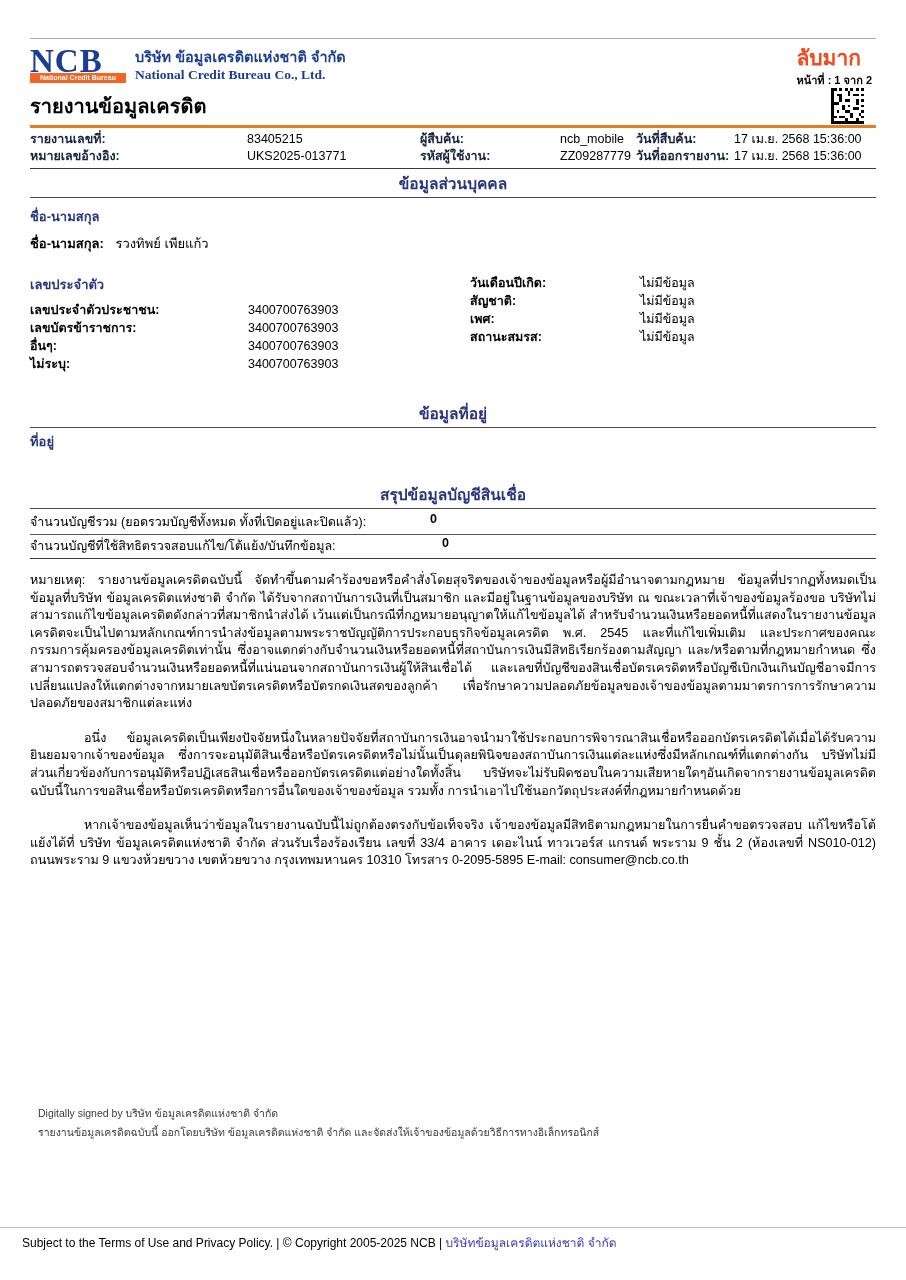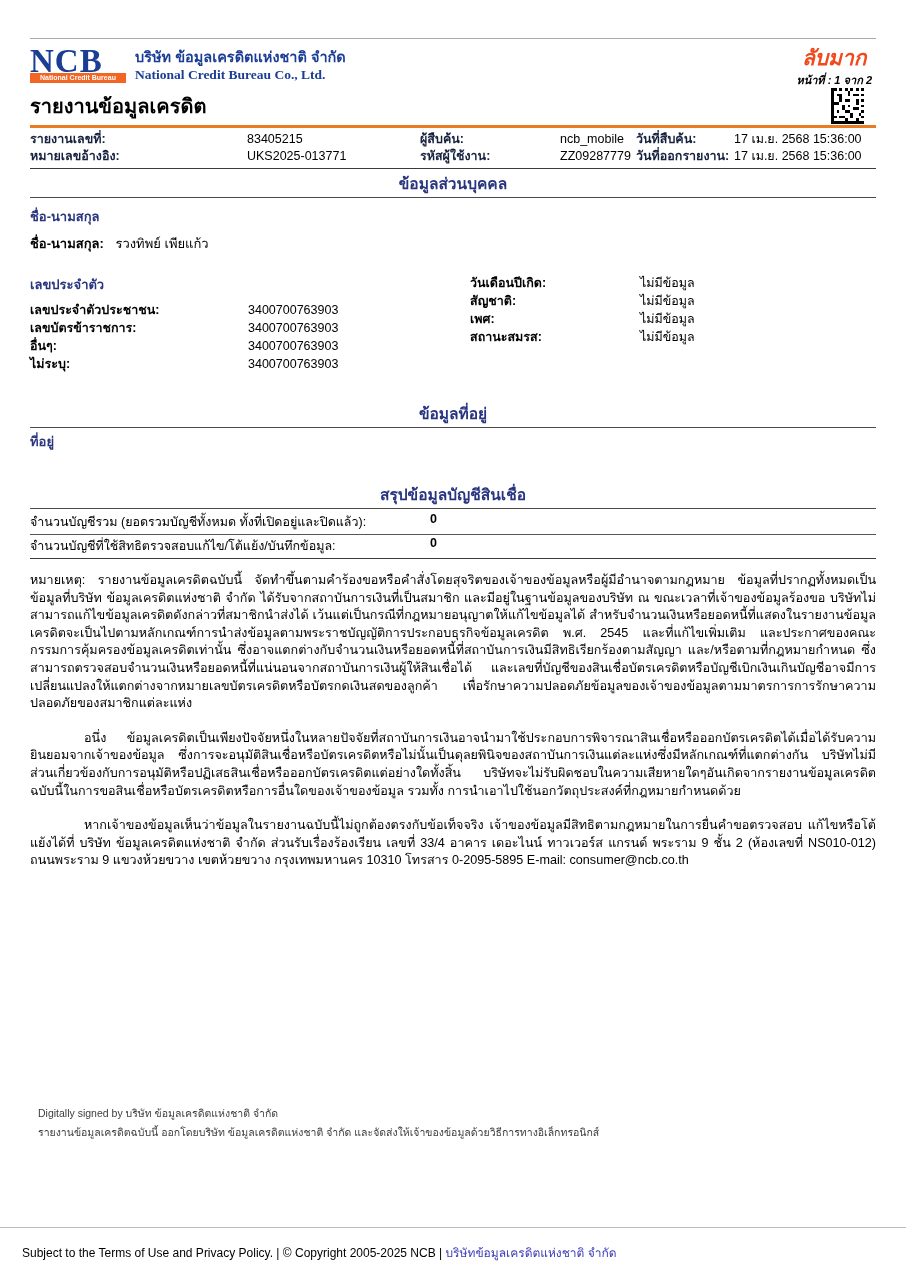--- a/index.html
+++ b/index.html
@@ -14,21 +14,21 @@
   .topline { border-top:1px solid #a9a9a9; margin:38px 30px 0 30px; }
 
   .header-row { display:flex; justify-content:space-between; align-items:flex-start; padding:7px 30px 0 30px; }
   .logo-wrap { display:flex; gap:9px; align-items:flex-start; }
   .ncb-logo { display:flex; flex-direction:column; width:96px;justify-content:center; }
   .ncb-text { color:#1b3e94; font-family:"Liberation Serif","DejaVu Serif",serif; font-weight:bold; font-size:33px; line-height:30px; letter-spacing:1px; }
   .ncb-bar { background:#f26522; color:#fff; font-size:7px; font-weight:bold; text-align:center; padding:1px 0 2px 0; margin-top:-3px; white-space:nowrap; overflow:hidden; }
   .company { color:#1b3e94; padding-top:1px; }
   .company .th { font-weight:bold; font-size:14.5px; line-height:1.4; }
   .company .en { font-weight:bold; font-size:13.5px; font-family:"Liberation Serif","DejaVu Serif",serif; }
-  .right-head { text-align:center; padding-right:4px;font-style:italic; }
+  .right-head { text-align:left; padding-right:4px; }
   .secret { color:#f1481c; font-size:21px; font-weight:bold; line-height:1.1; }
   .pageno { font-size:11px; font-weight:bold; margin-top:2px; }
 
   .title { font-size:20px; font-weight:bold; padding:1px 30px 3px 30px; }
   .orange-bar { height:3px; background:#e87c22; margin:0 30px; }
 
   .info-table { margin:3px 30px 0 30px; display:grid; grid-template-columns:217px 173px 140px 76px 98px auto; font-size:12.5px; line-height:17px; }
   .info-table .lbl { font-weight:bold; color:#16213e; }
   .hr-dark { border-top:1.5px solid #3a3a3a; margin:3px 30px 0 30px; }
 
@@ -47,28 +47,28 @@
   .kv-left { grid-template-columns:218px auto; }
   .kv-right { grid-template-columns:170px auto; }
   .kv .lbl { font-weight:bold; }
 
   .addr-label { color:#28357e; font-weight:bold; font-size:13px; margin:3px 30px 0 30px; } .gap-m { height:26px; } .gap-addr { height:28px; }
 
   .sum-rows { margin:2px 30px 0 30px; font-size:12.5px; }
   .sum-row { display:grid; grid-template-columns:400px auto; padding:1px 0 2px 0; }
   .sum-row .val { font-weight:bold; }
   .sum-row.r1 { border-bottom:1px solid #555; }
-  .sum-row.r2 { border-bottom:1.5px solid #3a3a3a; }
+  .sum-row.r2 { border-bottom:1.5px solid #3a3a3a;gap:12px; }
 
   .notes { margin:13px 30px 0 30px; font-size:12.6px; line-height:17.6px; text-align:justify; }
   .notes p + p { margin-top:17px; text-indent:54px; }
 
   .signature { position:absolute; left:38px; top:1104px; font-size:10.5px; line-height:19px; color:#3c3c3c; }
 
-  .footer { position:absolute; left:0; top:1227px; width:906px; border-top:1px solid #bdbdbd; padding:15px 0 0 22px; font-size:12px; }
+  .footer { position:absolute; left:0; top:1227px; width:906px; border-top:1px solid #bdbdbd; padding:5px 0 0 22px; font-size:12px; }
   .footer .link { color:#3a3ab8; cursor:pointer; }
 </style>
 </head>
 <body>
 
 <div class="page">
 
   <div class="topline"></div>
 
   <div class="header-row">

